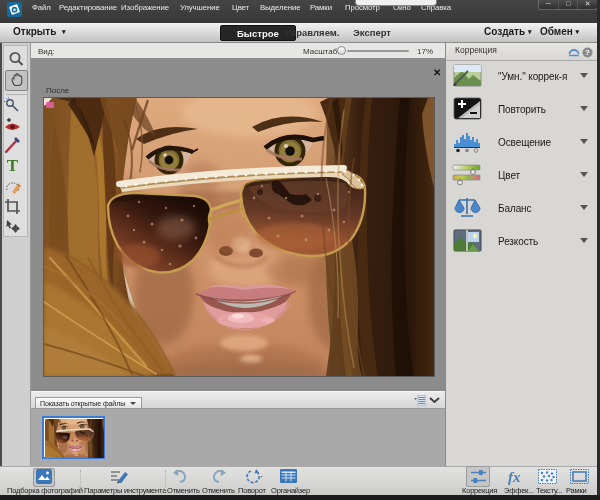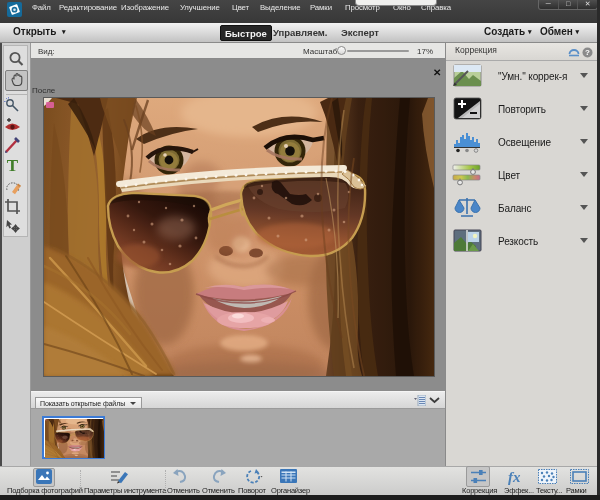--- a/index.html
+++ b/index.html
@@ -9,38 +9,38 @@
 #menubar{left:0;top:0;width:600px;height:38px;background:linear-gradient(#454545,#383838 60%,#303030);border-bottom:1px solid #000}
 #logo{left:7px;top:2px;width:15px;height:15px;background:#156a9a;border-radius:2px}
 #logo svg{display:block}
 .mitem{position:absolute;top:3px;font-size:7.8px;letter-spacing:-0.1px;color:#e8e8e8;white-space:nowrap}
 #shadowstub{left:355px;top:0;width:82px;height:6px;background:#f0f0ee;border-radius:0 0 4px 4px;border:1px solid #888;border-top:none}
 #winbtns{left:538px;top:0;width:60px;height:10px;background:linear-gradient(#4e4e4e,#2e2e2e);border:1px solid #666;border-top:none;border-radius:0 0 3px 3px;display:flex}
 #winbtns div{flex:1;color:#ddd;font-size:7px;line-height:8px;text-align:center;border-right:1px solid #555}
 
 #bar2{left:0;top:23px;width:600px;height:20px;background:linear-gradient(#f2f2f2,#d8d8d8 55%,#c2c2c2);border-bottom:1px solid #8a8a8a}
 #openbtn{left:13px;top:3px;font-size:10px;font-weight:bold;color:#1a1a1a}
-.tab{position:absolute;top:2px;height:16px;font-size:9.5px;font-weight:bold;line-height:15px;padding:0 4px;color:#333}
+.tab{position:absolute;top:2px;height:16px;font-size:9.5px;font-weight:bold;line-height:15px;padding:0 16px;color:#333}
 .tabsel{background:#262626;color:#f5f5f5;border-radius:2px;border:1px solid #111}
 .rbtn{position:absolute;top:3px;font-size:10px;font-weight:bold;color:#1a1a1a}
 
 #ltoolbar{left:0;top:43px;width:31px;height:423px;background:#cfcfcf;border-right:1px solid #9a9a9a}
 #ltools{left:3px;top:2px;width:25px;height:192px;background:#dedede;border:1px solid #b5b5b5}
 .tool{position:absolute;left:3px;width:19px;height:19px}
 #handsel{left:1px;top:24px;width:23px;height:21px;background:#c3c3c3;border:1px solid #808080;border-radius:2px}
 
 #vidbar{left:31px;top:43px;width:414px;height:16px;background:#e6e6e4;border-bottom:1px solid #8a8a8a}
 #vidbar .lbl{position:absolute;font-size:8px;color:#333}
 #viewdd{left:28px;top:1px;width:112px;height:13px;background:linear-gradient(#fdfdfd,#e8e8e8);border:1px solid #9a9a9a;font-size:8px;color:#222;line-height:12px;padding-left:6px}
 #viewdd:after{content:"";position:absolute;right:7px;top:5px;border-left:3.5px solid transparent;border-right:3.5px solid transparent;border-top:4px solid #444}
 #zslider{left:316px;top:7px;width:62px;height:2px;background:#9a9a9a;border-radius:1px}
 #zknob{left:306px;top:3px;width:9px;height:9px;background:linear-gradient(#fcfcfc,#d8d8d8);border:1px solid #8a8a8a;border-radius:50%}
 
 #canvas{left:31px;top:59px;width:414px;height:332px;background:#8c8c8c}
-#poslbl{left:1px;top:27px;font-size:8px;color:#2e2e2e}
+#poslbl{left:15px;top:27px;font-size:8px;color:#2e2e2e}
 #closex{left:402px;top:8px;font-size:10px;font-weight:bold;color:#111}
 #photo{left:13px;top:39px;width:390px;height:278px;outline:1px solid #5a5a5a}
 
 #binbar{left:31px;top:391px;width:414px;height:18px;background:linear-gradient(#ececec,#d6d6d6);border-top:1px solid #f5f5f5;border-bottom:1px solid #9a9a9a}
 #bindd{left:4px;top:5px;width:107px;height:12px;background:linear-gradient(#fbfbfb,#e4e4e4);border:1px solid #9a9a9a;font-size:7px;letter-spacing:-0.1px;color:#222;line-height:11px;padding-left:4px}
 #bindd:after{content:"";position:absolute;right:5px;top:4px;border-left:3px solid transparent;border-right:3px solid transparent;border-top:3.5px solid #444}
 
 #thumbs{left:31px;top:409px;width:414px;height:57px;background:#a9a9a9}
 #thumb{left:11px;top:7px;width:63px;height:43px;border:2px solid #3b7ad6;background:#fff}
 #thumb svg{position:absolute;left:1px;top:1px}

